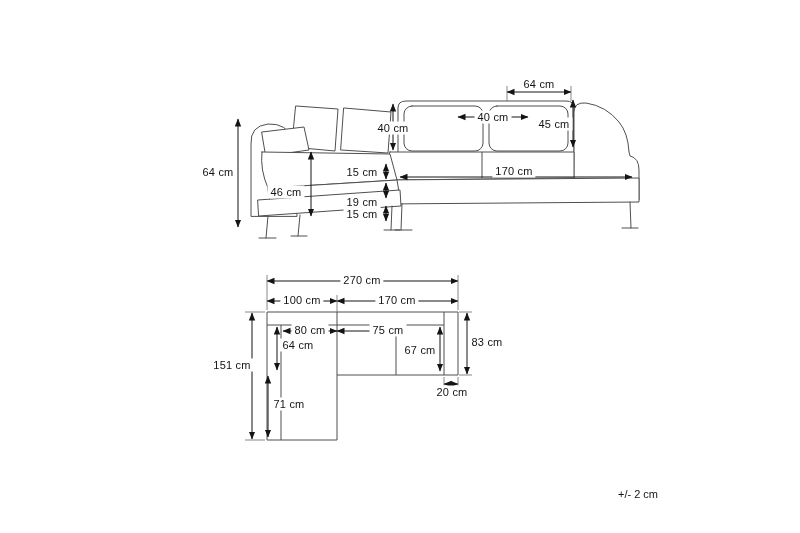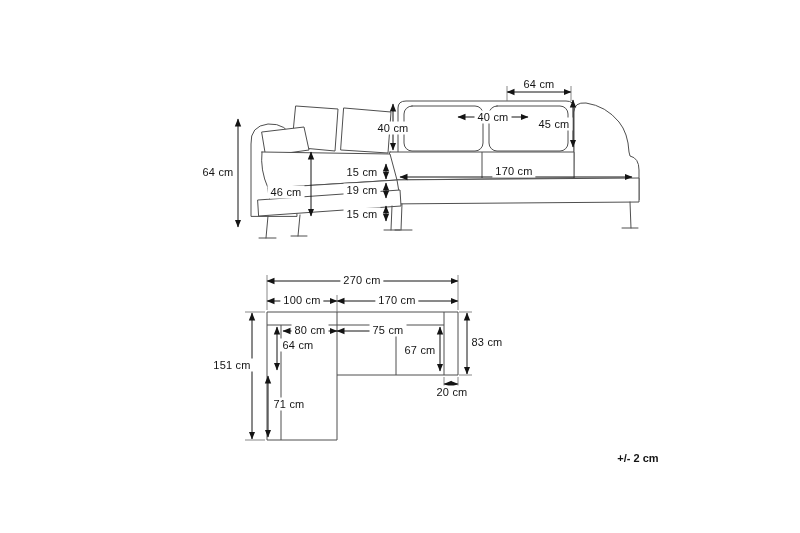--- a/index.html
+++ b/index.html
@@ -20,23 +20,24 @@
     background:#ffffff;
     padding:0 3px;
     line-height:13px;
     white-space:nowrap;
     letter-spacing:0.2px;
   }
   .note {
     position:absolute;
     transform:translate(-50%,-50%);
     font-size:11px;
-    font-weight:bold;
+    font-weight:normal;
     color:#141414;
     white-space:nowrap;
+    margin-top:36px;
   }
   .dim  { stroke:#141414; stroke-width:1; }
   .ext  { stroke:#6b6b6b; stroke-width:0.8; }
   .sofa { stroke:#4f4f4f; stroke-width:1; fill:#ffffff; stroke-linejoin:round; stroke-linecap:round; }
   .sofa-open { stroke:#4f4f4f; stroke-width:1; fill:none; stroke-linejoin:round; stroke-linecap:round; }
   .plan { stroke:#4f4f4f; stroke-width:1; fill:#ffffff; stroke-linejoin:miter; }
   .plan-line { stroke:#4f4f4f; stroke-width:1; }
 </style>
 </head>
 <body>
@@ -129,21 +130,21 @@
       <line class="ext" x1="337" y1="295" x2="337" y2="312"></line>
       <line class="ext" x1="245" y1="312" x2="265" y2="312"></line>
       <line class="ext" x1="245" y1="440" x2="265" y2="440"></line>
     </g>
   </svg>
 
   <div class="dim-label" style="left:218px; top:172px;">64 cm</div>
   <div class="dim-label" style="left:286px; top:192px;">46 cm</div>
   <div class="dim-label" style="left:393px; top:128px;">40 cm</div>
   <div class="dim-label" style="left:362px; top:172px;">15 cm</div>
-  <div class="dim-label" style="left:362px; top:190px;">19 cm</div>
+  <div class="dim-label" style="left:362px; top:202px;">19 cm</div>
   <div class="dim-label" style="left:362px; top:214px;">15 cm</div>
   <div class="dim-label" style="left:539px; top:84px;">64 cm</div>
   <div class="dim-label" style="left:493px; top:117px;">40 cm</div>
   <div class="dim-label" style="left:554px; top:124px;">45 cm</div>
   <div class="dim-label" style="left:514px; top:171px;">170 cm</div>
 
   <div class="dim-label" style="left:362px; top:280px;text-align:center;">270 cm</div>
   <div class="dim-label" style="left:302px; top:300px;">100 cm</div>
   <div class="dim-label" style="left:397px; top:300px;">170 cm</div>
   <div class="dim-label" style="left:310px; top:330px;">80 cm</div>

